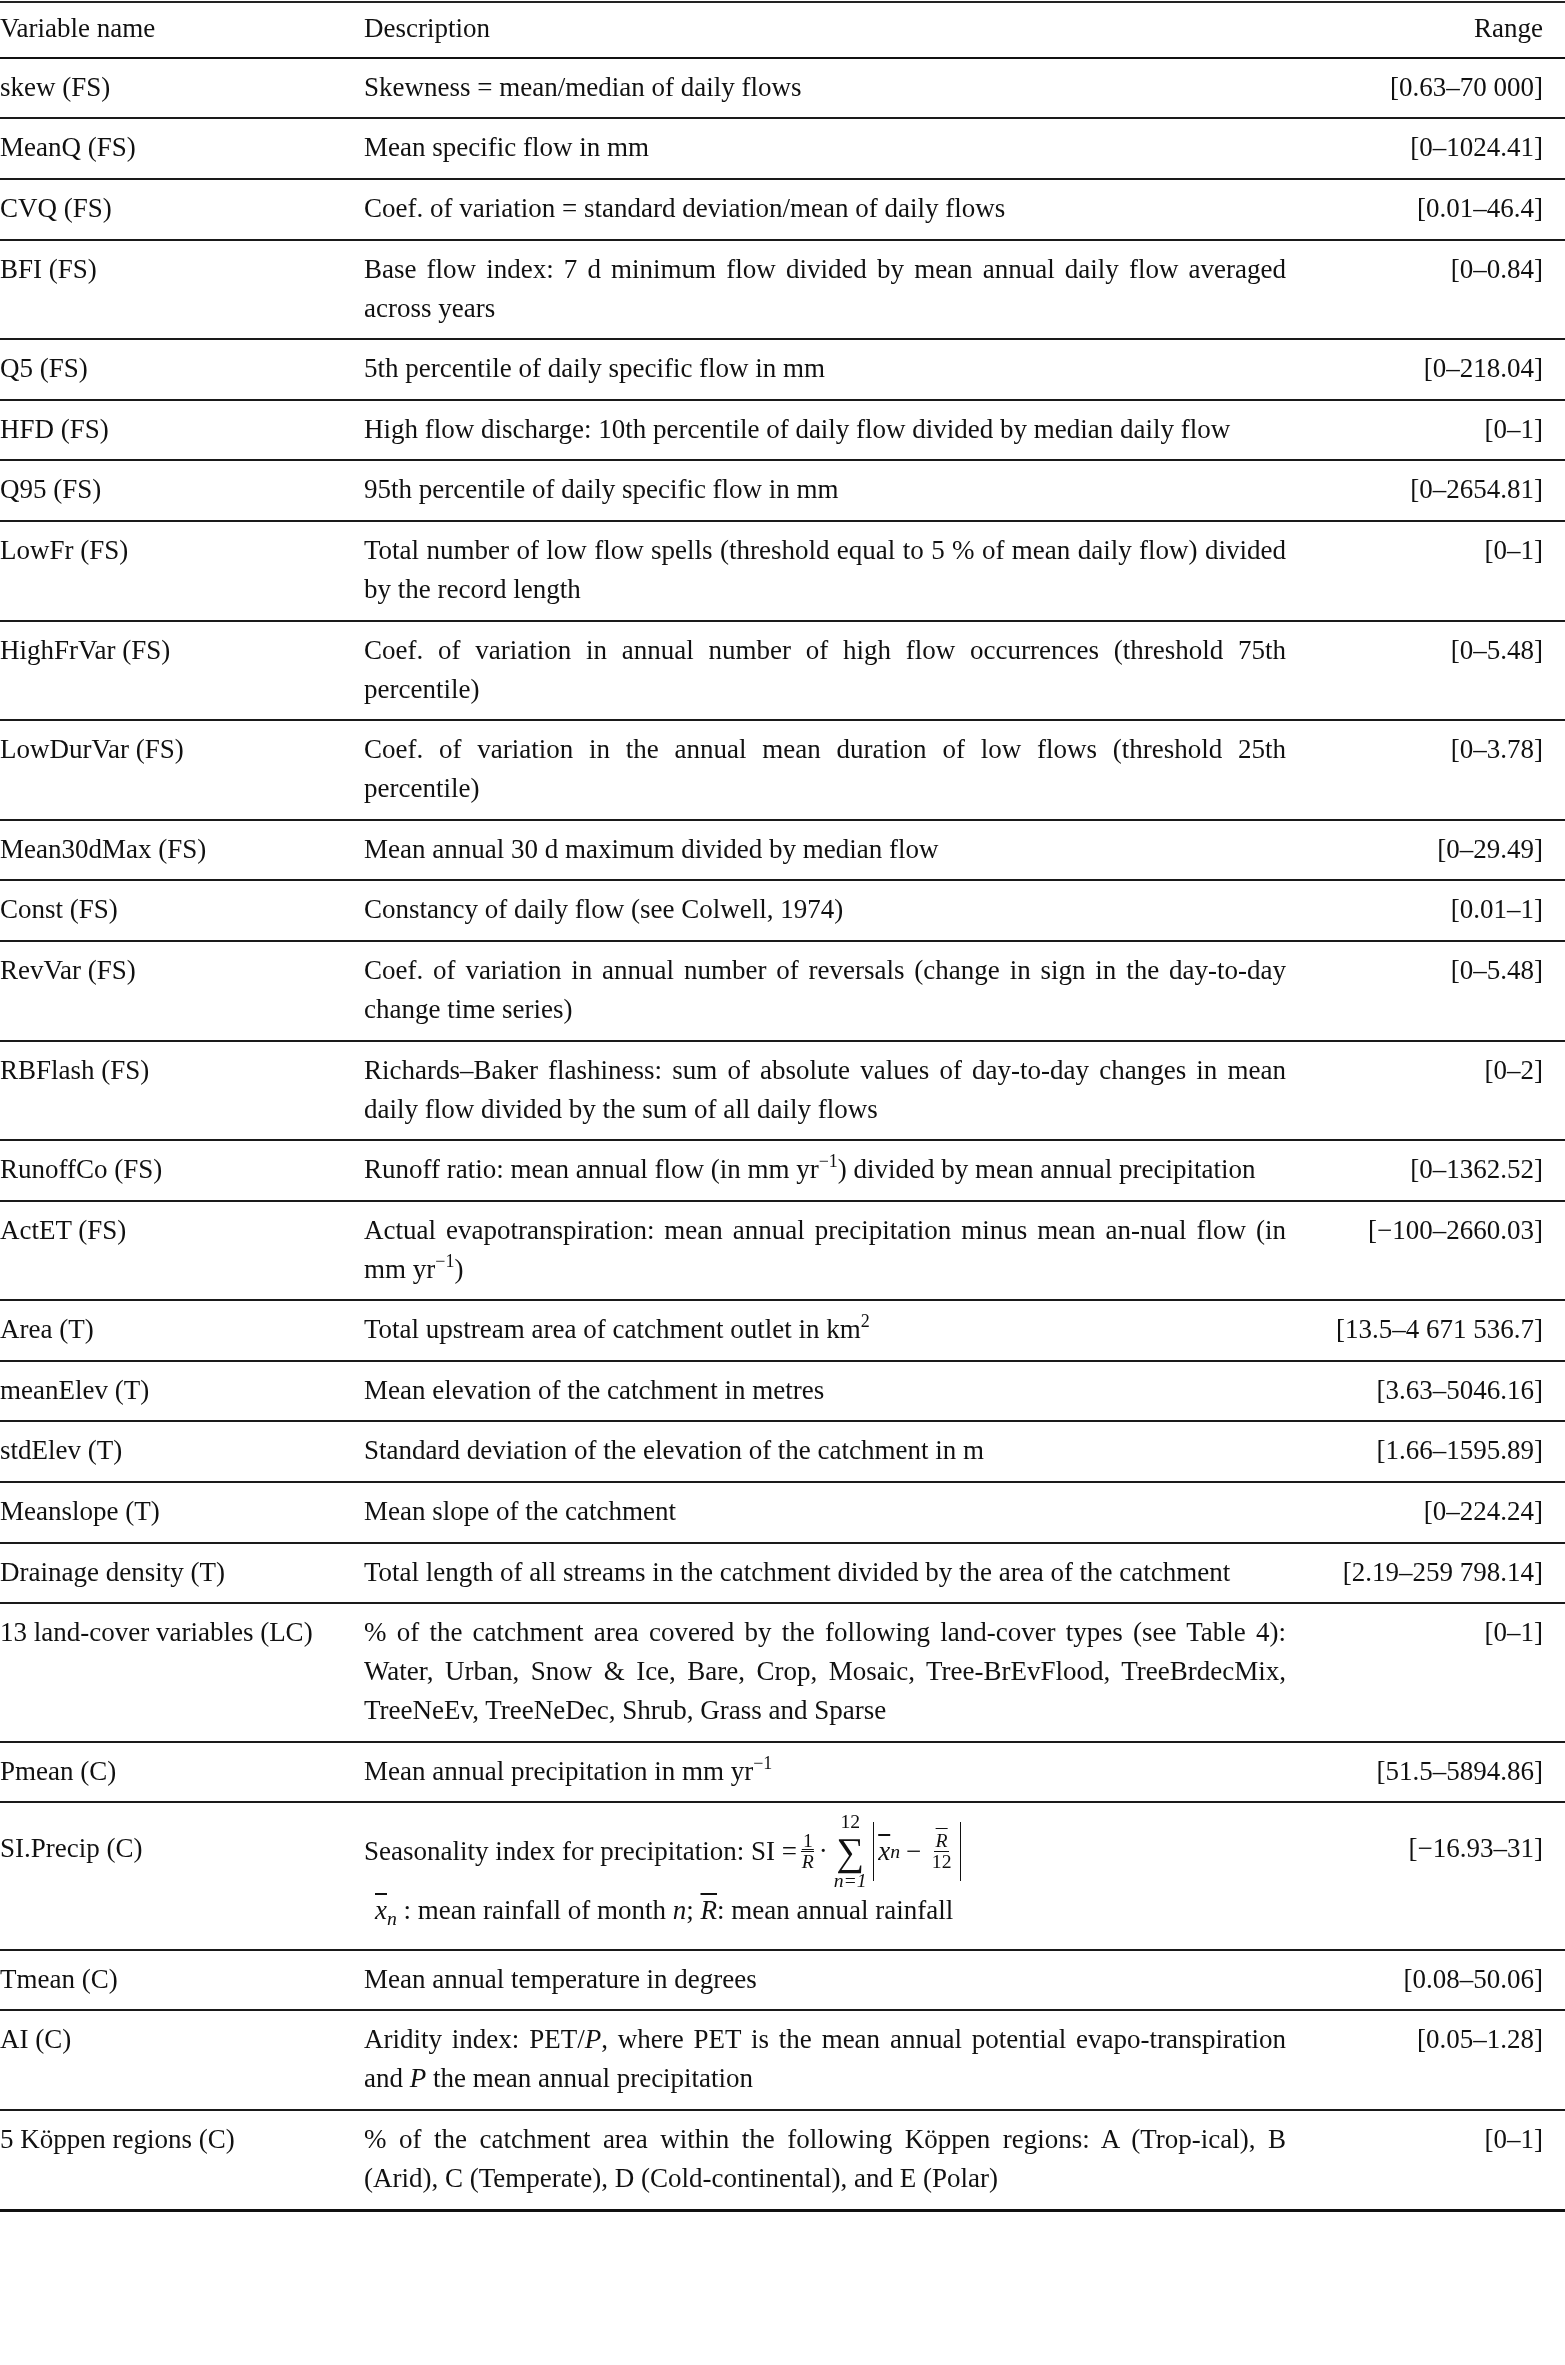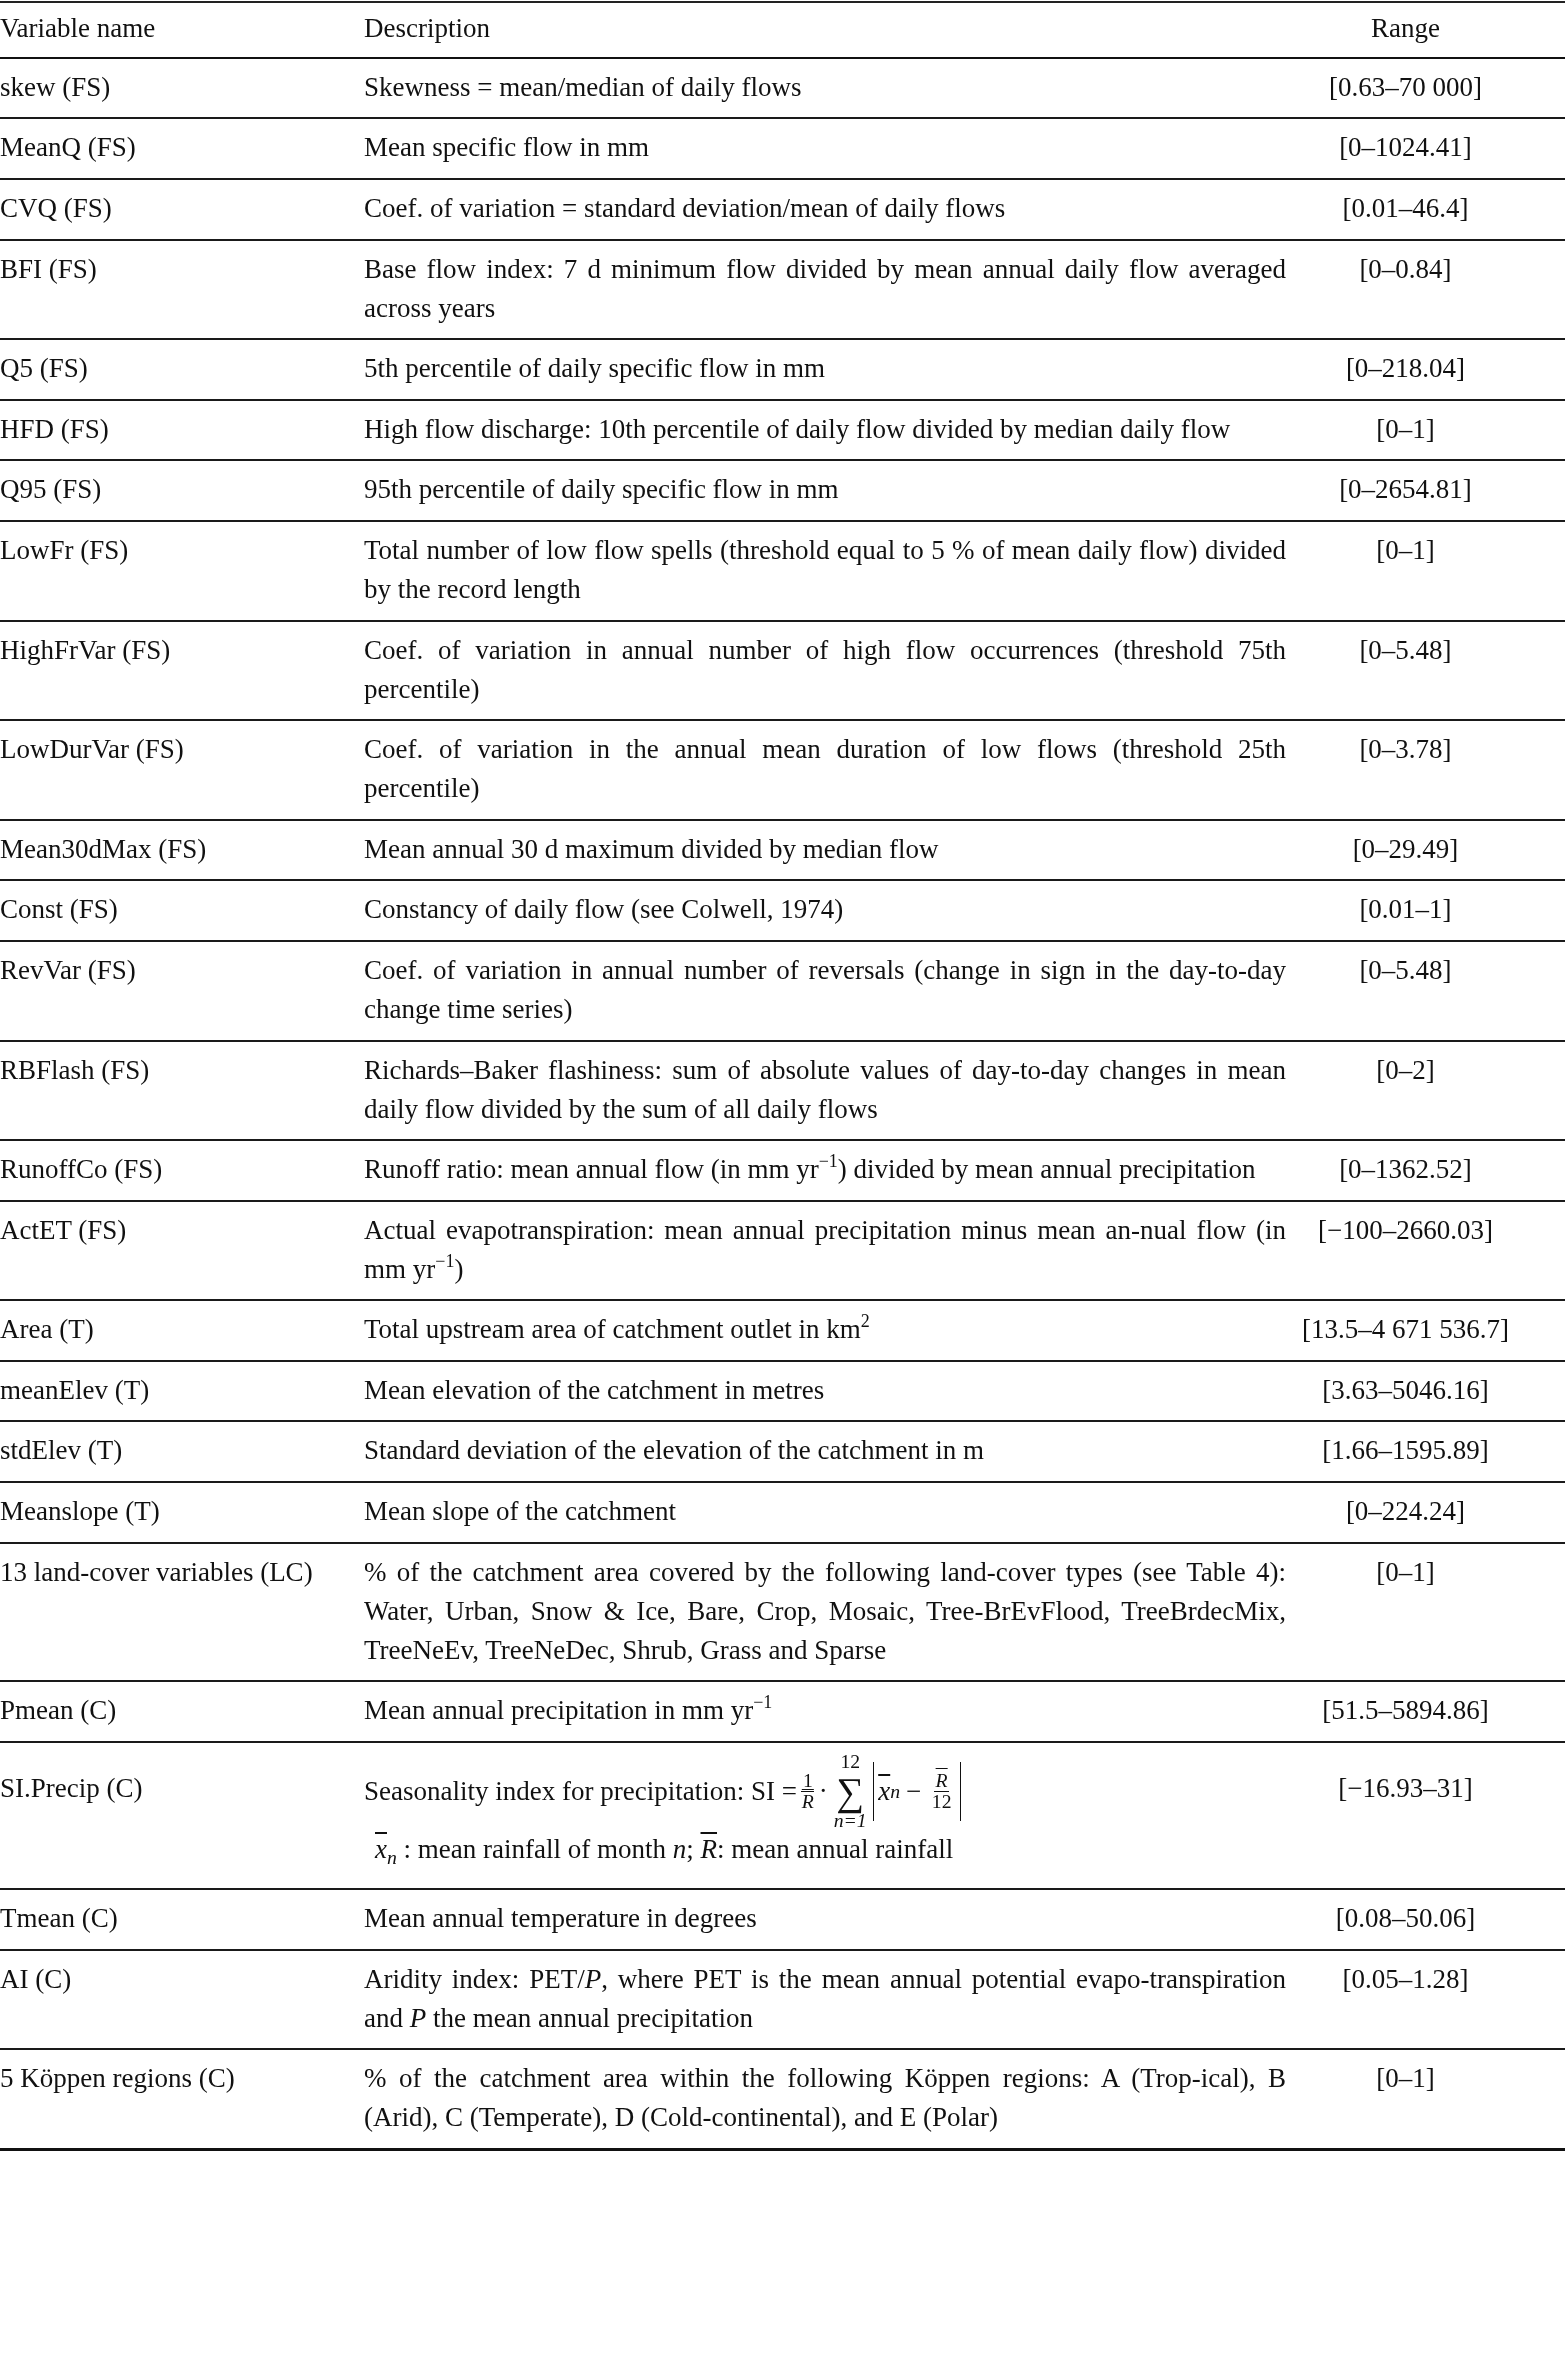--- a/index.html
+++ b/index.html
@@ -31,21 +31,21 @@
       font-weight: normal;
       vertical-align: top;
       text-align: left;
       padding: 9px 0 10.6px 0;
     }
     tr { border-bottom: 2.3px solid #1a1a1a; }
     thead tr { border-bottom: 2.3px solid #111; }
     td.name, th.name { padding-right: 7.6px; }
     td.desc, th.desc { padding-right: 0; }
     td.desc { text-align: justify; }
-    td.range, th.range { text-align: center; padding-right: 40px; white-space: nowrap; }
+    td.range, th.range { text-align: right; padding-right: 22px; white-space: nowrap; }
     th { padding-top: 6px; padding-bottom: 9px; }
     sup { font-size: 18px; line-height: 0; vertical-align: 10.6px; }
     .it { font-style: italic; }
     .formula { display: inline-flex; align-items: center; vertical-align: middle; }
     .frac { display: inline-flex; flex-direction: column; align-items: center; font-size: 19.7px; line-height: 19.7px; margin: 0 4.5px; }
     .frac .num { border-bottom: 1.5px solid #111; padding: 0 1.5px; }
     .sum { display: inline-flex; flex-direction: column; align-items: center; margin: 0 6px; }
     .sum .lim { font-size: 19.7px; line-height: 19.7px; }
     .sum .sym { font-size: 39px; line-height: 39px; }
     .abs { display: inline-flex; align-items: center; border-left: 1.5px solid #111; border-right: 1.5px solid #111; padding: 0 4.5px; height: 59px; }
@@ -167,20 +167,25 @@
     </tr>
     <tr>
       <td class="name">stdElev (T)</td>
       <td class="desc">Standard deviation of the elevation of the catchment in m</td>
       <td class="range">[1.66–1595.89]</td>
     </tr>
     <tr>
       <td class="name">Meanslope (T)</td>
       <td class="desc">Mean slope of the catchment</td>
       <td class="range">[0–224.24]</td>
+    </tr>
+    <tr>
+      <td class="name">Drainage density (T)</td>
+      <td class="desc">Total length of all streams in the catchment divided by the area of the catchment</td>
+      <td class="range">[2.19–259 798.14]</td>
     </tr>
     <tr>
       <td class="name">13 land-cover variables (LC)</td>
       <td class="desc">% of the catchment area covered by the following land-cover types (see Table 4): Water, Urban, Snow &amp; Ice, Bare, Crop, Mosaic, Tree-BrEvFlood, TreeBrdecMix, TreeNeEv, TreeNeDec, Shrub, Grass and Sparse</td>
       <td class="range">[0–1]</td>
     </tr>
 
     <tr>
       <td class="name">Pmean (C)</td>
       <td class="desc"><span>Mean annual precipitation in mm yr</span><sup>−1</sup></td>

